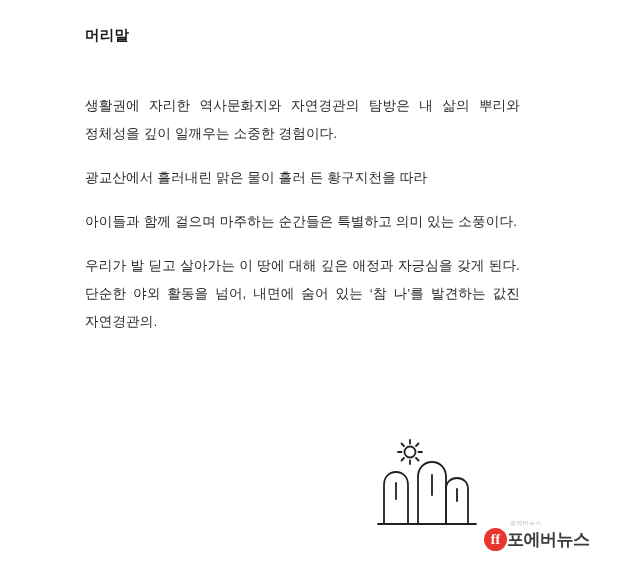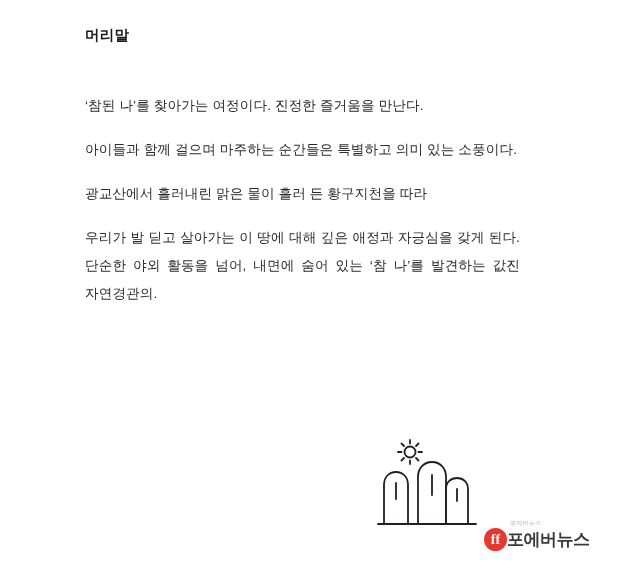--- a/index.html
+++ b/index.html
@@ -95,23 +95,23 @@
   }
 </style>
 </head>
 <body>
 
 <div class="page">
 
   <div class="title">머리말</div>
 
   <div class="body-text">
-    <p class="para">‘참된 나’를 찾아가는 여정이다. 진정한 즐거움을 만난다.</p>
+    <p class="para">생활권에 자리한 역사문화지와 자연경관의 탐방은 내 삶의 뿌리와 정체성을 깊이 일깨우는 소중한 경험이다.</p>
+    <p class="para">광교산에서 흘러내린 맑은 물이 흘러 든 황구지천을 따라</p>
     <p class="para">아이들과 함께 걸으며 마주하­는 순간들은 특별하고 의미 있는 소풍이다.</p>
-    <p class="para">광교산에서 흘러내린 맑은 물이 흘러 든 황구지천을 따라</p>
     <p class="para">우리가 발 딛고 살아가는 이 땅에 대해 깊은 애정과 자긍심을 갖게 된다. 단순한 야외 활동을 넘어, 내면에 숨어 있는 ‘참 나’를 발견하는 값진 자연경관의.</p>
   </div>
 
   <div class="illustration">
     <svg viewBox="0 0 120 100" width="120" height="100" fill="none" stroke="#231f20" stroke-width="1.8" stroke-linecap="round" stroke-linejoin="round">
       <circle cx="40" cy="15" r="5.5"></circle>
       <line x1="40" y1="3" x2="40" y2="6.5"></line>
       <line x1="40" y1="23.5" x2="40" y2="27"></line>
       <line x1="28" y1="15" x2="31.5" y2="15"></line>
       <line x1="48.5" y1="15" x2="52" y2="15"></line>

